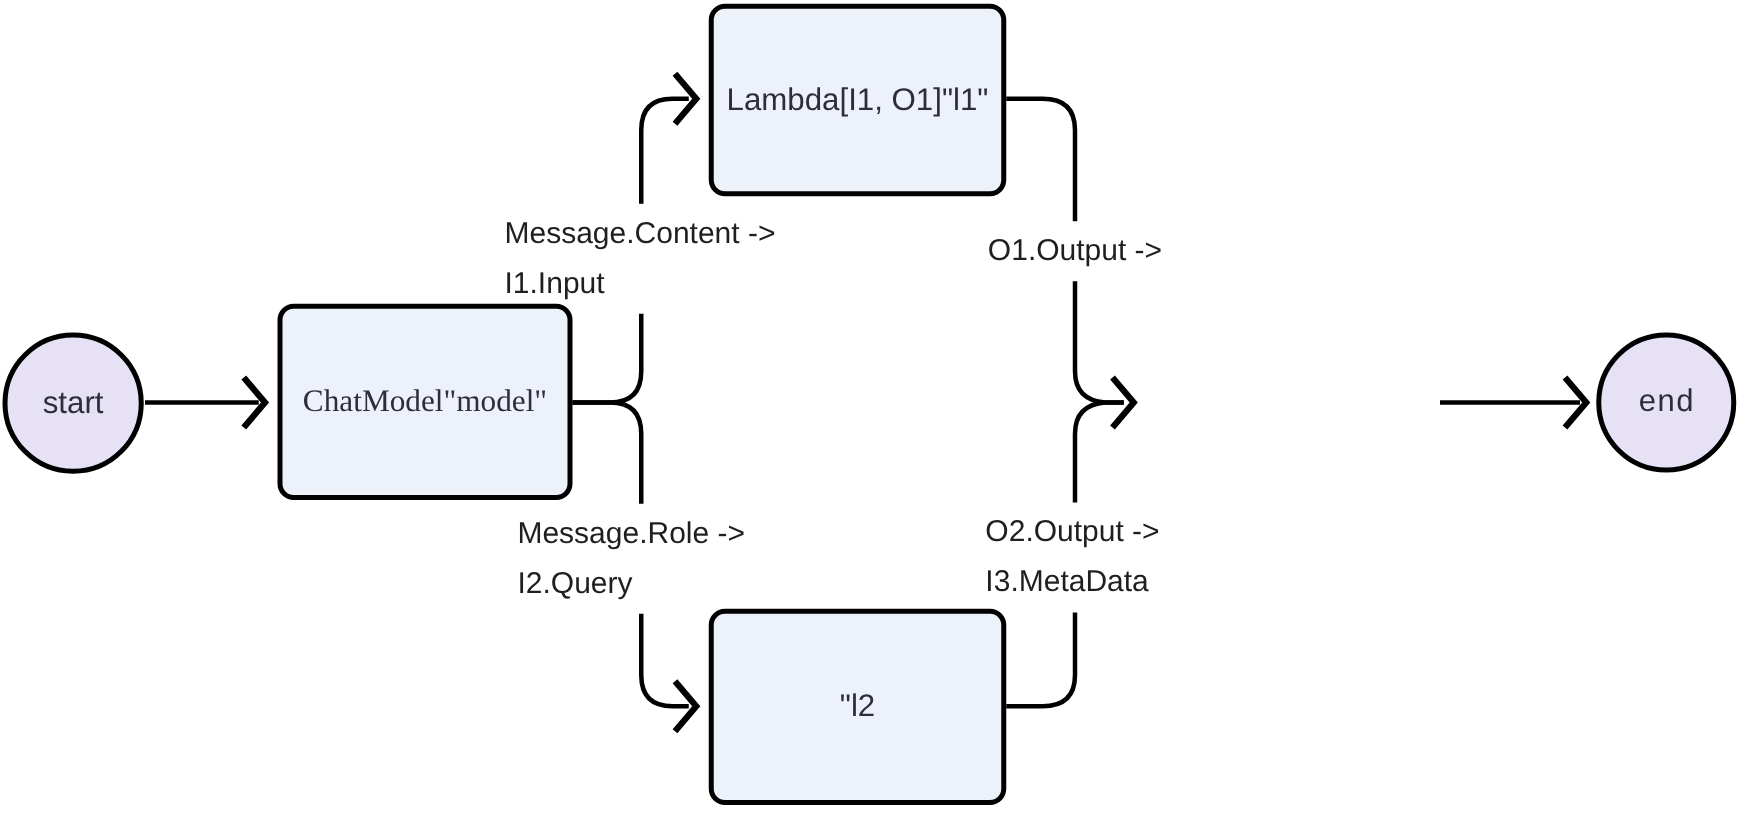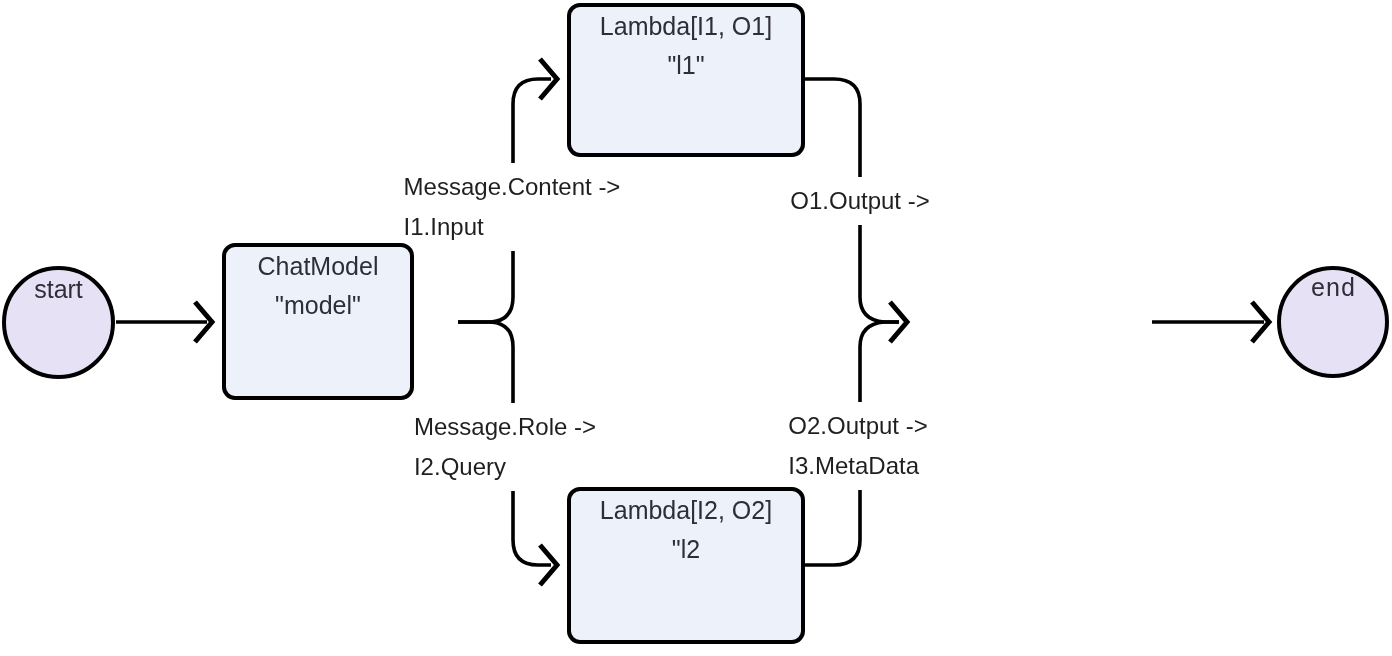--- a/index.html
+++ b/index.html
@@ -29,30 +29,30 @@
     color:var(--label-text);
     font-size:24px;line-height:40px;
     text-align:left;white-space:nowrap;
     padding:4px 10px;
   }
   .node{
     position:absolute;z-index:3;
     box-sizing:border-box;
     border:4px solid var(--node-border);
     color:var(--node-text);
-    display:flex;flex-direction:column;
-    align-items:center;
+    display:flex;flex-direction:row;
+    align-items:center;justify-content:center;
     text-align:center;
     font-size:25px;line-height:39px;
     white-space:nowrap;
   }
   .node.rect{background:var(--rect-fill);border-radius:13px;}
   .node.circle{background:var(--circle-fill);border-radius:50%;}
   #node-start{left:2px;top:266px;width:113px;height:113px;}
-  #node-model{left:222px;top:243px;width:192px;height:157px;}
+  #node-model{left:222px;top:243px;width:236px;height:157px;font-family:Liberation Serif, serif;}
   #node-l1{left:567px;top:3px;width:238px;height:154px;}
   #node-l2{left:567px;top:487px;width:238px;height:157px;}
   #node-l3{left:915px;top:243px;width:237px;height:159px;line-height:38px;}
   #node-end{left:1277px;top:266px;width:112px;height:112px;font-family:Liberation Mono, monospace;}
   #lbl-m-l1{left:512px;top:207px;}
   #lbl-m-l2{left:505px;top:447px;}
   #lbl-l1-l3{left:860px;top:201px;}
   #lbl-l2-l3{left:858px;top:446px;}
 </style>
 </head>
@@ -104,21 +104,20 @@
     <div>ChatModel</div>
     <div>"model"</div>
   </div>
 
   <div class="node rect" id="node-l1">
     <div>Lambda[I1, O1]</div>
     <div>"l1"</div>
   </div>
 
   <div class="node rect" id="node-l2">
-    <div>Lambda[I2, O2]</div>
     <div>"l2</div>
   </div>
 
 
   <div class="node circle" id="node-end">
     <span>end</span>
   </div>
 
 </div>
 

